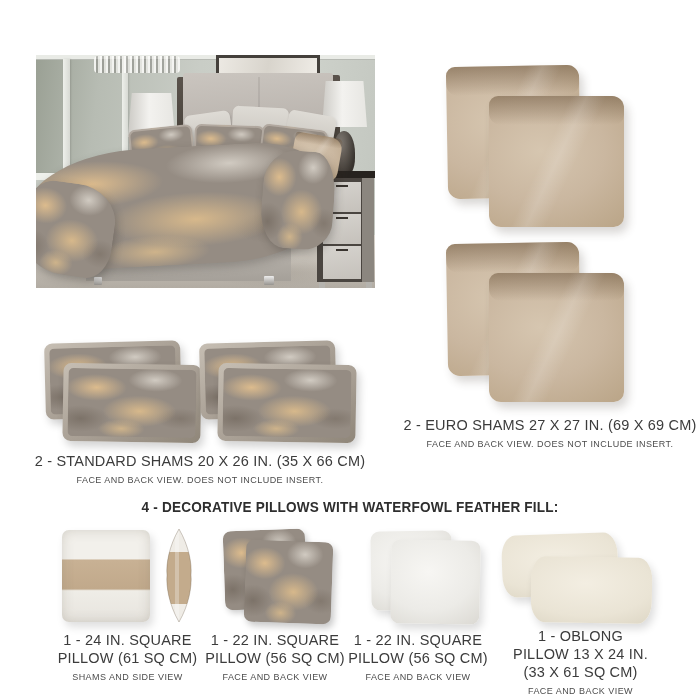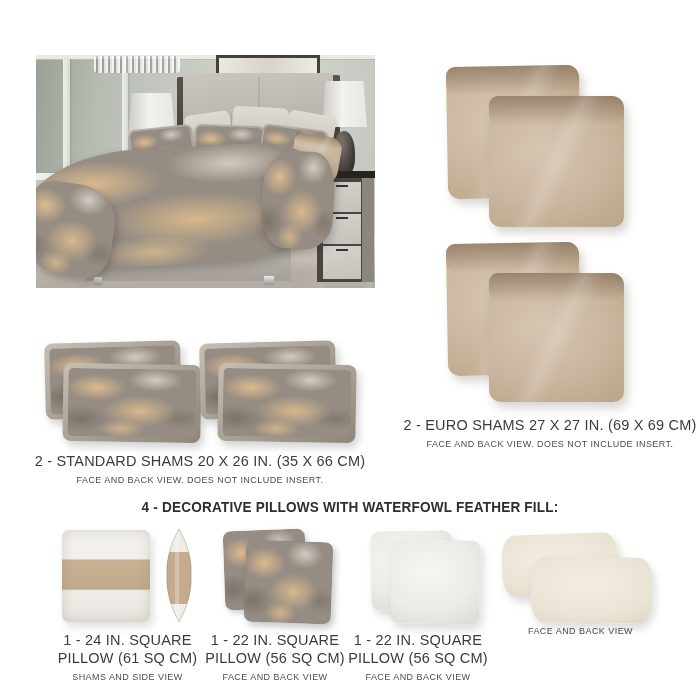--- a/index.html
+++ b/index.html
@@ -221,17 +221,20 @@
       <p class="note">FACE AND BACK VIEW</p>
     </figcaption>
   </figure>
 
   <figure class="abs group" style="left:498px;width:165px;">
     <div class="art-box" style="height:94px;">
       <div class="abs cream" style="left:4px;top:7px;width:116px;height:62px;transform:rotate(-2deg);"></div>
       <div class="abs cream" style="left:33px;top:30px;width:121px;height:66px;transform:rotate(1deg);"></div>
     </div>
     <figcaption>
+      <p class="cap" style="margin-top:6px;">1 - OBLONG
+PILLOW 13 X 24 IN.
+(33 X 61 SQ CM)</p>
       <p class="note">FACE AND BACK VIEW</p>
     </figcaption>
   </figure>
 
 </div>
 
 </body></html>

